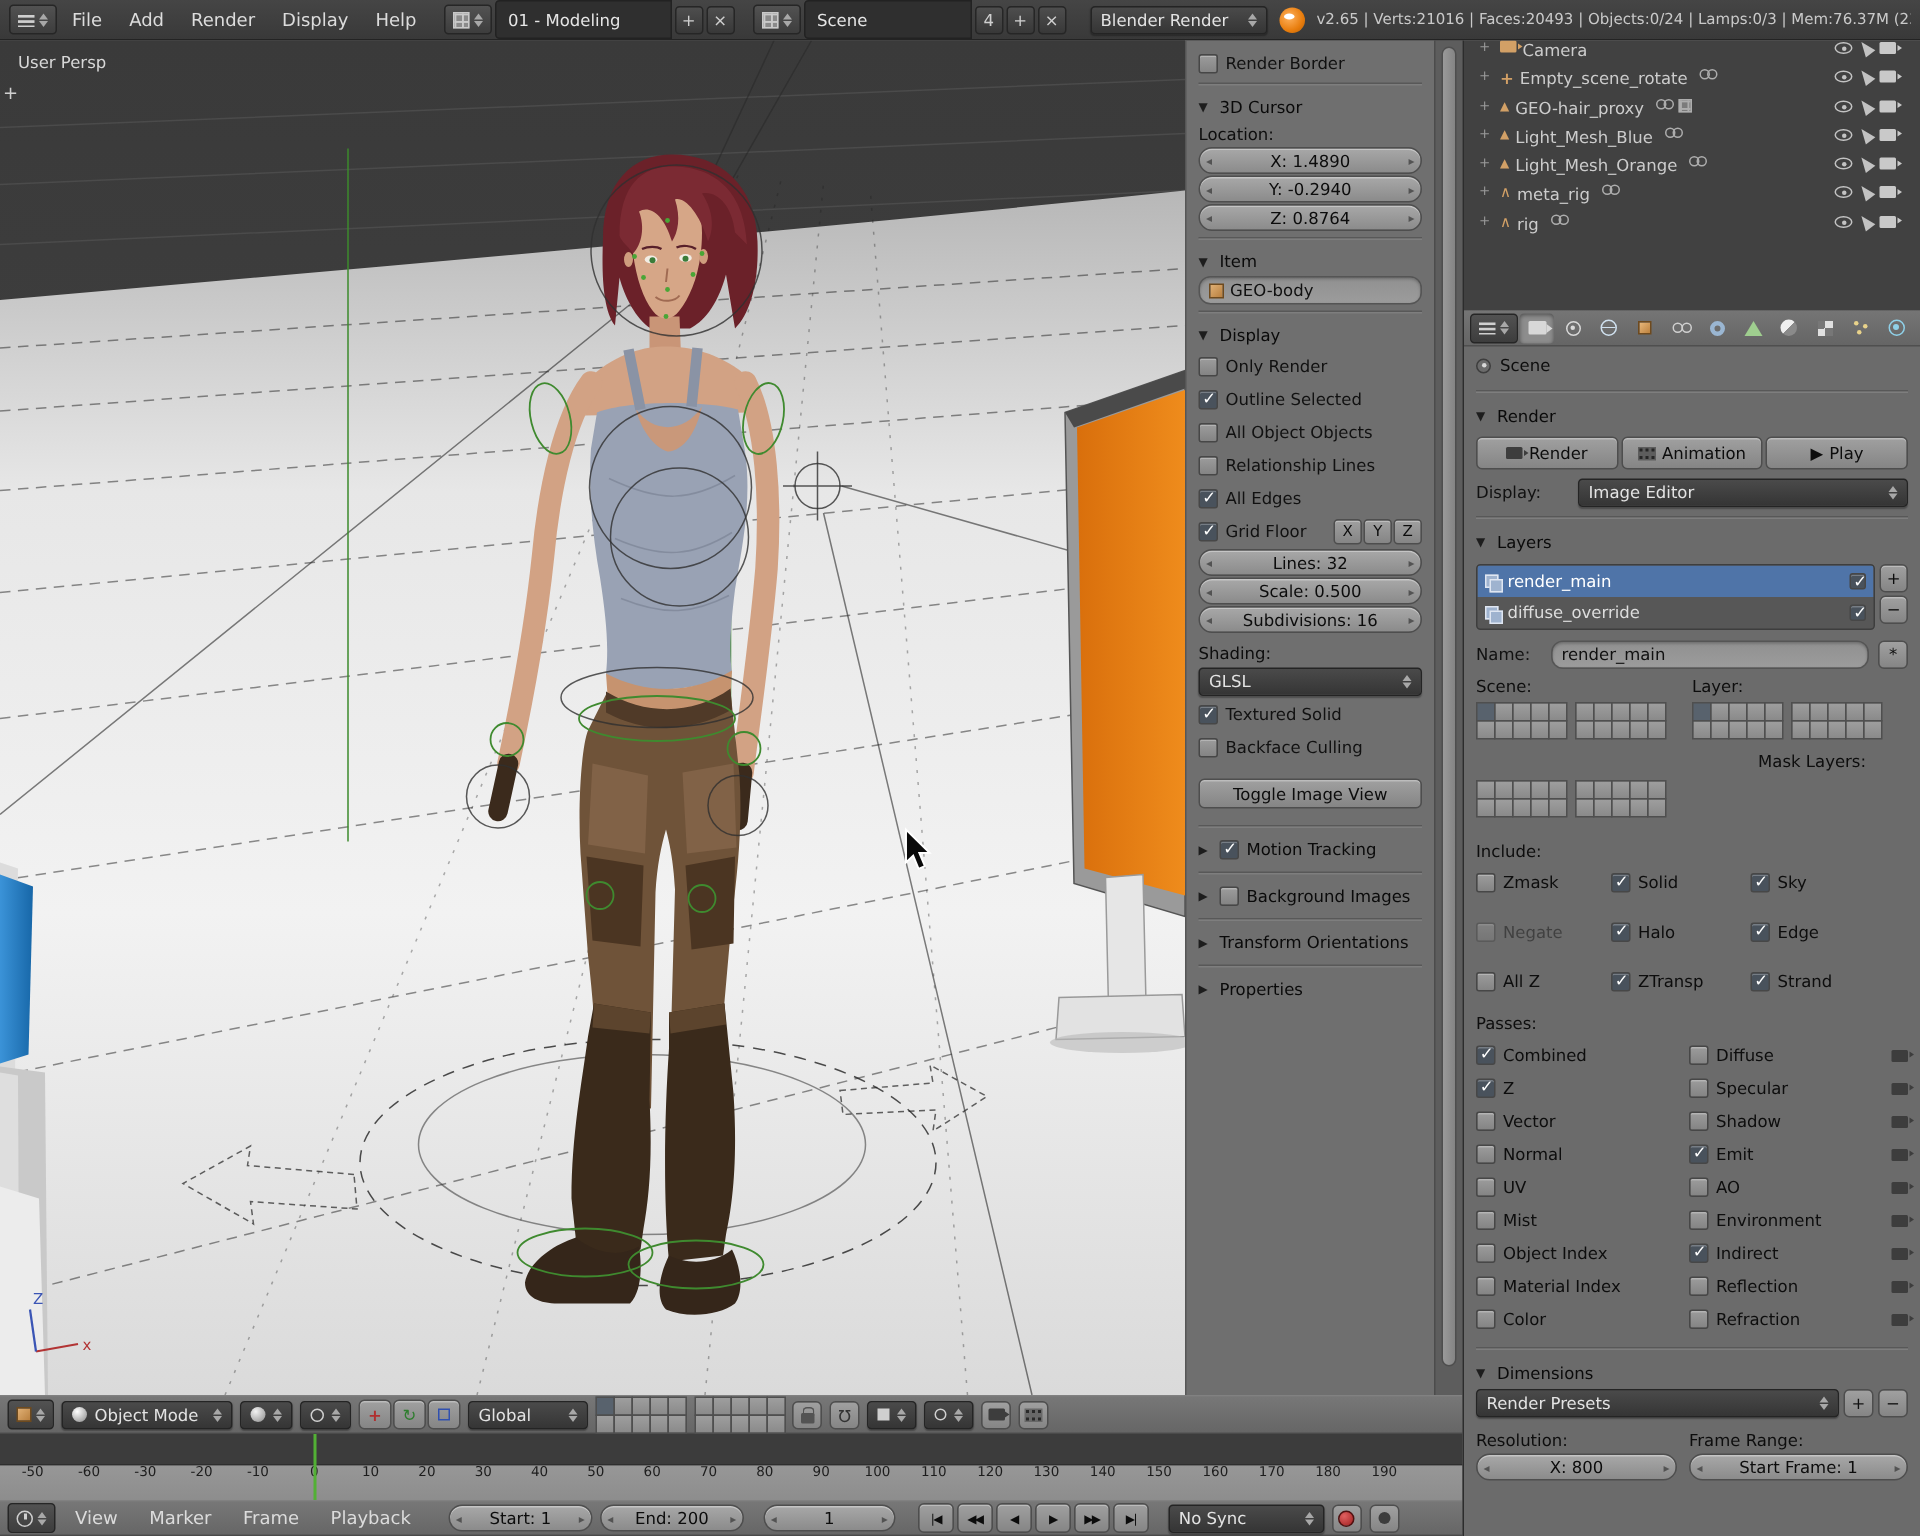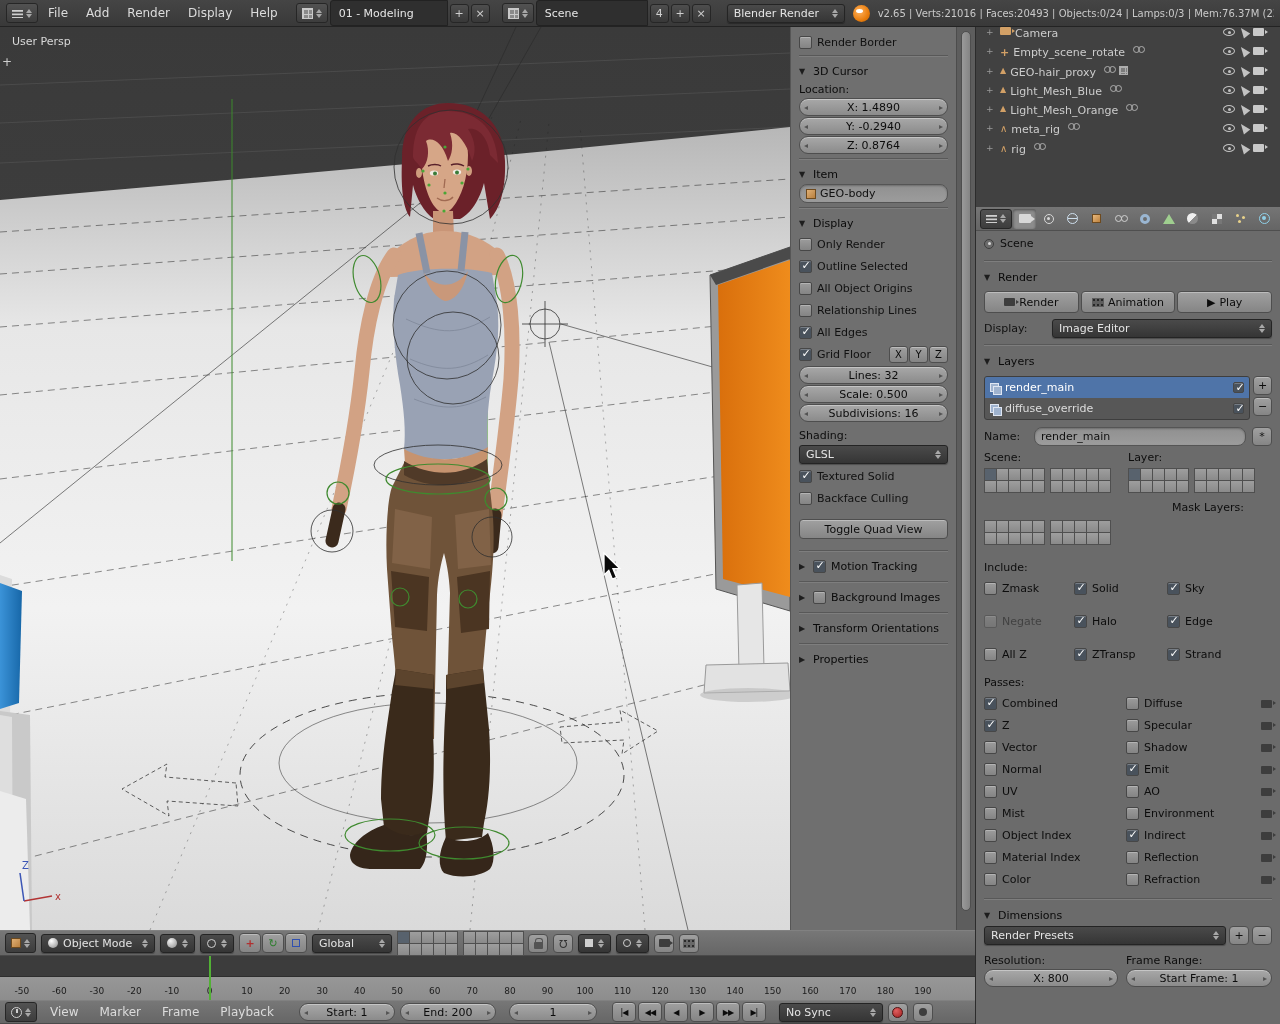--- a/index.html
+++ b/index.html
@@ -105,21 +105,21 @@
   .xyz{display:flex;gap:1px;margin-left:auto}
   .xyz .btn{height:17px;width:19px;border-radius:3px;font-size:10px;padding:0}
 
   
   .vheader,.tlfooter{position:absolute;left:0;width:975px;background:linear-gradient(#777,#666);
       border-top:1px solid #818181;border-bottom:1px solid #4a4a4a;display:flex;align-items:center;gap:5px;padding:0 5px}
   .vheader{top:930px;height:26px}
   .tlfooter{top:1000px;height:24px}
   .tlcanvas{position:absolute;left:0;top:956px;width:975px;height:21px;background:#3c3c3c;border-bottom:1px solid #2e2e2e}
   .tlruler{position:absolute;left:0;top:977px;width:975px;height:23px;background:linear-gradient(#979797,#8d8d8d);
-      display:flex;padding-left:3px;align-items:flex-end;overflow:hidden}
+      display:flex;padding-left:3px;align-items:flex-start;overflow:hidden}
   .tl-num{width:37.56px;text-align:center;font-size:9px;color:#1c1c1c;padding-bottom:4px;flex:none}
   .playhead{position:absolute;left:209px;top:956px;width:2px;height:44px;background:#52b035}
   .manips{display:flex;gap:1px}
   .manips .btn{width:22px;padding:0;height:20px}
   .transport{display:flex;gap:2px}
   .transport .btn{min-width:24px;font-size:8px;padding:0 3px;letter-spacing:-1px}
 
   
   .rightcol{position:absolute;left:975px;top:27px;width:305px;height:997px;border-left:1px solid #2c2c2c;background:#6b6b6b}
   .outliner{position:relative;width:100%;height:180px;background:#414141;overflow:hidden}
@@ -413,21 +413,21 @@
         <label class="nrow">
         <span class="cb"></span>
         <span>Only Render</span>
       </label>
         <label class="nrow">
         <span class="cb on"></span>
         <span>Outline Selected</span>
       </label>
         <label class="nrow">
         <span class="cb"></span>
-        <span>All Object Origins</span>
+        <span>All Object Objects</span>
       </label>
         <label class="nrow">
         <span class="cb"></span>
         <span>Relationship Lines</span>
       </label>
         <label class="nrow">
         <span class="cb on"></span>
         <span>All Edges</span>
       </label>
       </div>
@@ -457,21 +457,21 @@
       <span class="ud"></span>
     </div>
     <label class="nrow">
       <span class="cb on"></span>
       <span>Textured Solid</span>
     </label>
     <label class="nrow">
       <span class="cb"></span>
       <span>Backface Culling</span>
     </label>
-    <div class="btn" style="margin-top:10px">Toggle Quad View</div>
+    <div class="btn" style="margin-top:10px">Toggle Image View</div>
 
     <div class="pdiv" style="margin-top:10px"></div>
     <div class="phdr" style="height:21px">
       <span class="tri r"></span>
       <span class="cb on"></span>
       <span>Motion Tracking</span>
     </div>
     <div class="pdiv"></div>
     <div class="phdr" style="height:21px">
       <span class="tri r"></span>

